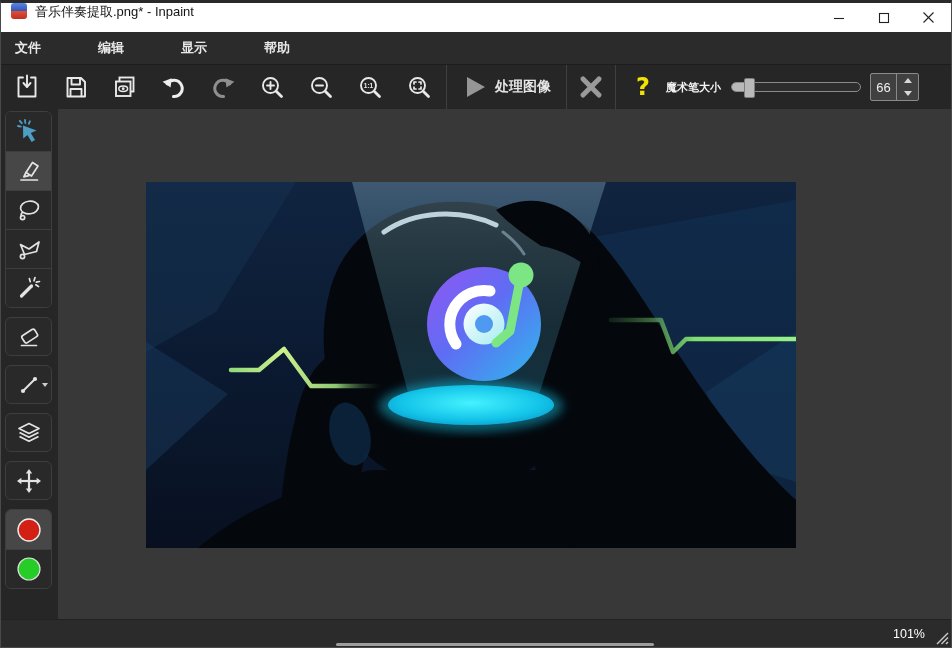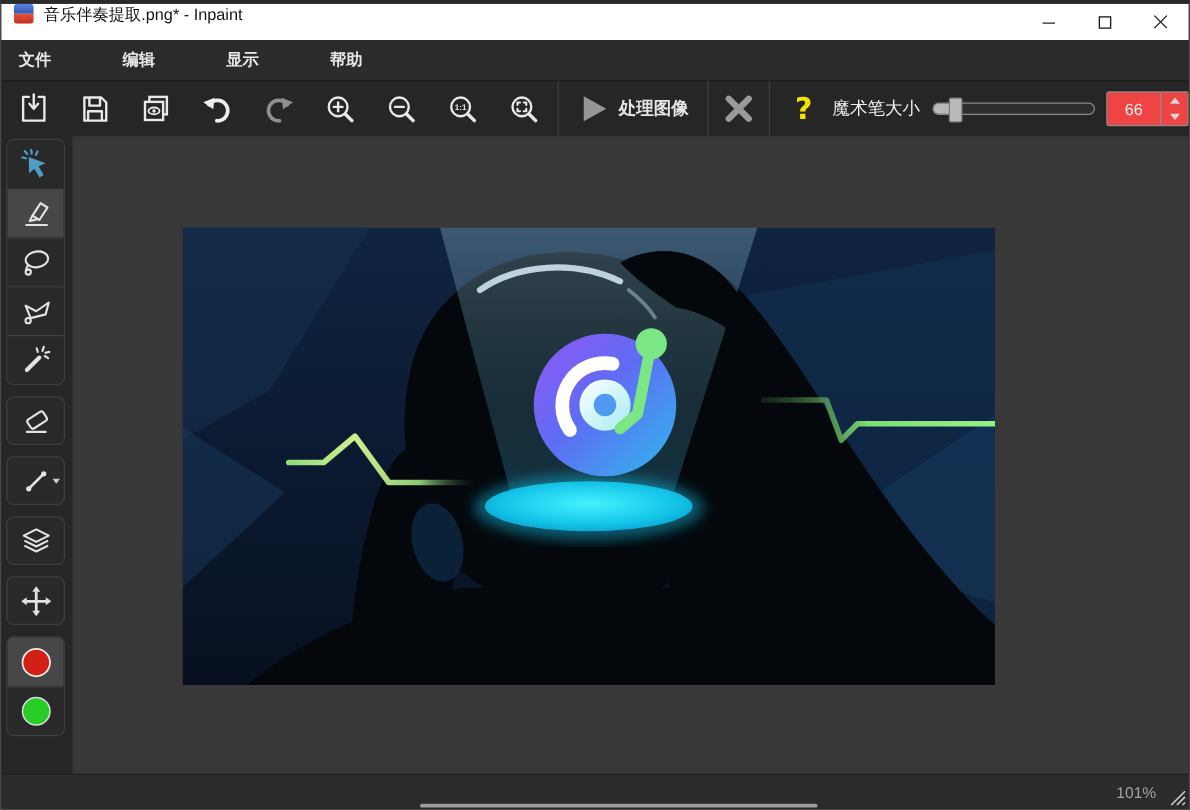--- a/index.html
+++ b/index.html
@@ -26,28 +26,28 @@
   
   .toolbar { height:45px; background:#262626; display:flex; align-items:center; border-top:1px solid #1d1d1d; }
   .tb-btn { width:44px; height:40px; display:flex; align-items:center; justify-content:center; margin-right:5px; }
   .tb-btn:first-child { margin-left:4px; }
   .tb-sep { width:1px; height:45px; background:#3f3f3f; flex-shrink:0; }
   .process-btn { width:119px; height:45px; display:flex; align-items:center; padding-left:16px; }
   .process-label { color:#e5e5e5; font-size:14px; font-weight:bold; margin-left:8px; }
   .cancel-btn { width:48px; height:45px; display:flex; align-items:center; justify-content:center; }
   .help-btn { width:34px; margin-left:10px; text-align:center; color:#f2e300; font-size:24px;
               font-weight:800; font-family:"DejaVu Sans", sans-serif; }
-  .brush-label { color:#f2f2f2; font-size:14px; font-weight:normal; margin-left:6px; white-space:nowrap; }
+  .brush-label { color:#f2f2f2; font-size:11px; font-weight:bold; margin-left:6px; white-space:nowrap; }
   .slider { position:relative; width:130px; height:10px; margin-left:10px; border:1px solid #8a8a8a;
             border-radius:5px; background:#2d2d2d; flex-shrink:0; }
   .slider-fill { position:absolute; left:0; top:0; bottom:0; width:16px; background:#b9b9b9; border-radius:5px 0 0 5px; }
   .slider-handle { position:absolute; left:12px; top:-5px; width:11px; height:20px; background:#b9b9b9;
                    border:1px solid #7d7d7d; border-radius:2px; }
-  .spinbox { display:flex; width:66px; height:28px; margin-left:9px; border:1px solid #8a8a8a;
-             border-radius:2px; background:#ef4444; overflow:hidden; flex-shrink:0; }
+  .spinbox { display:flex; width:49px; height:28px; margin-left:9px; border:1px solid #8a8a8a;
+             border-radius:2px; background:#404040; overflow:hidden; flex-shrink:0; }
   .spin-value { flex:1; color:#f0f0f0; font-size:13px; display:flex; align-items:center; justify-content:center; }
   .spin-arrows { width:22px; border-left:1px solid #8a8a8a; display:flex; flex-direction:column; }
   .spin-up, .spin-down { flex:1; display:flex; align-items:center; justify-content:center; }
   .tri-up { width:0; height:0; border-left:4px solid transparent; border-right:4px solid transparent; border-bottom:5px solid #d8d8d8; }
   .tri-down { width:0; height:0; border-left:4px solid transparent; border-right:4px solid transparent; border-top:5px solid #d8d8d8; }
 
   
   .main { position:absolute; top:106px; bottom:28px; left:0; right:0; display:flex; }
   .sidebar { width:57px; background:#262626; padding-top:2px; }
   .tool-group { width:47px; margin:0 0 9px 4px; border:1px solid #3e3e3e; border-radius:6px; overflow:hidden; }
@@ -58,21 +58,21 @@
                  display:flex; align-items:center; justify-content:center; background:#292929; position:relative; }
   .tool-selected { background:#474747 !important; }
   .dd-arrow { position:absolute; right:3px; top:50%; transform:translateY(-50%); width:0; height:0;
               border-left:3.5px solid transparent; border-right:3.5px solid transparent; border-top:4.5px solid #cfcfcf; }
   .canvas { flex:1; background:#383838; position:relative; overflow:hidden; }
   .artwork { position:absolute; left:88px; top:73px; display:block; }
 
   
   .statusbar { position:absolute; left:0; right:0; bottom:0; height:28px; background:#2b2b2b;
                border-top:1px solid #222; display:flex; align-items:center; }
-  .zoom-level { margin-left:auto; margin-right:26px; color:#a3a3a3; font-size:12.5px; }
+  .zoom-level { margin-left:auto; margin-right:26px; color:#ffffff; font-size:12.5px; }
   .grip { position:absolute; right:2px; bottom:2px; }
   .hscrollbar { position:absolute; left:335px; bottom:1px; width:318px; height:3px; background:#9e9e9e; border-radius:2px; }
 
   svg.icon { display:block; }
 </style>
 </head>
 <body>
 
 <div class="window">
 

